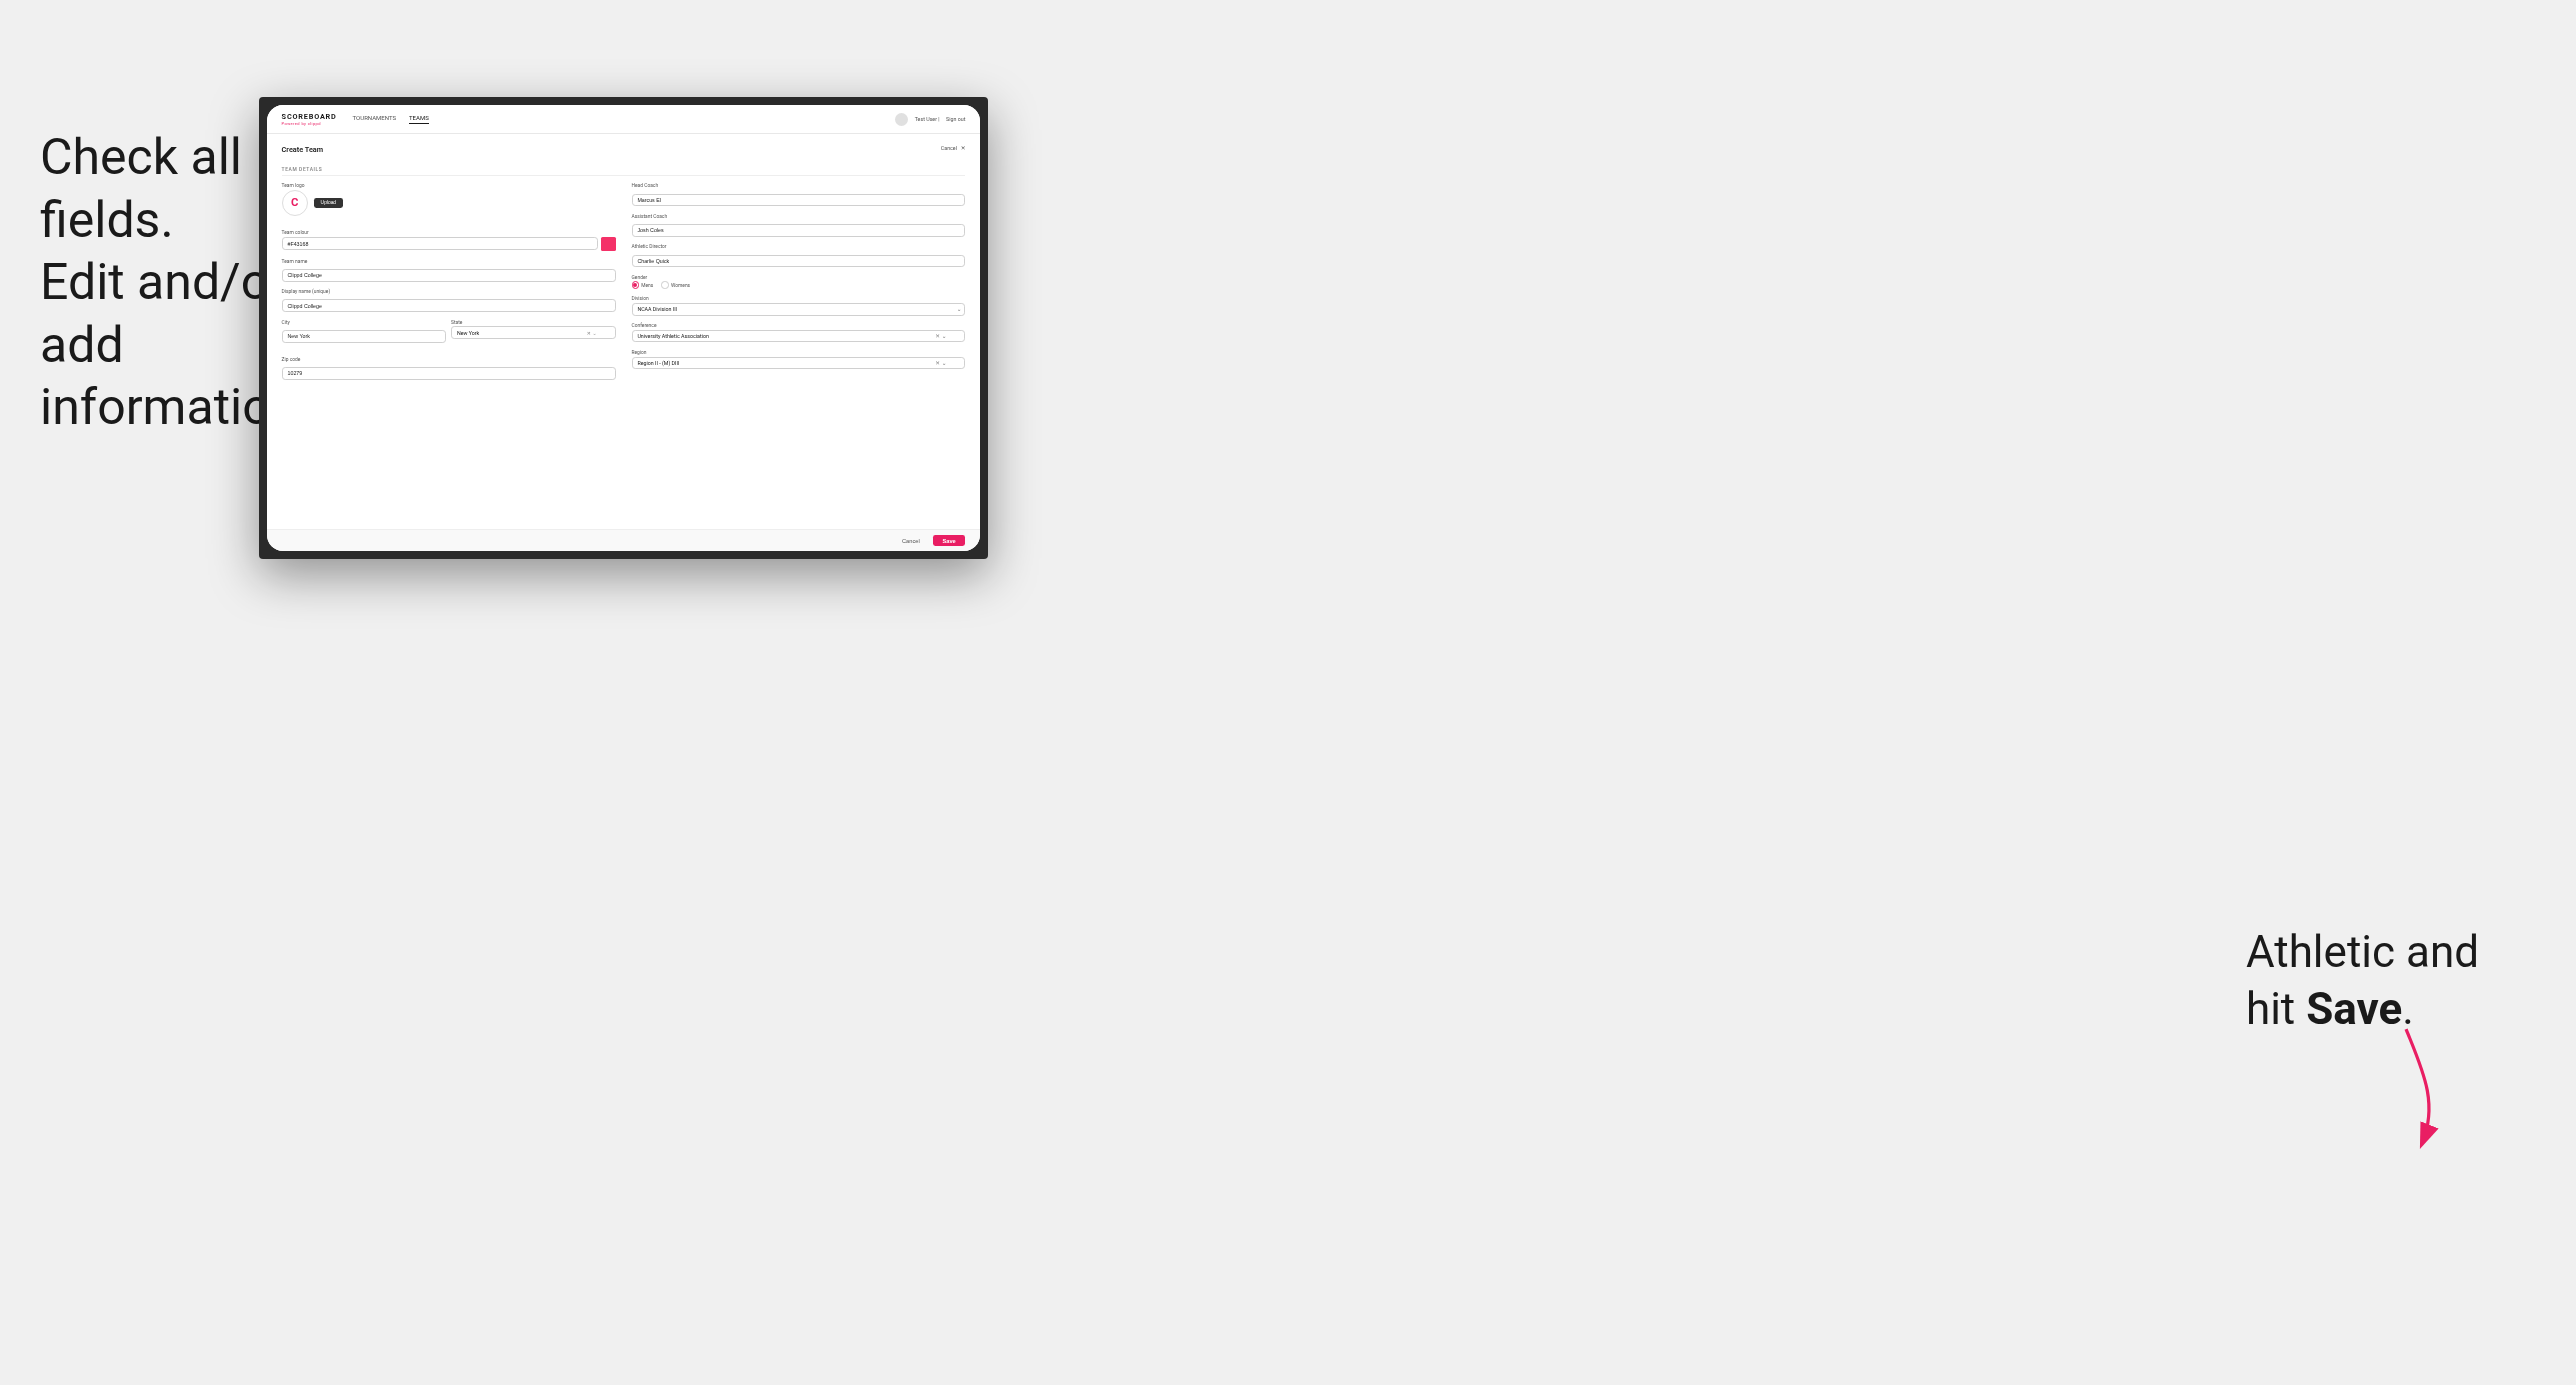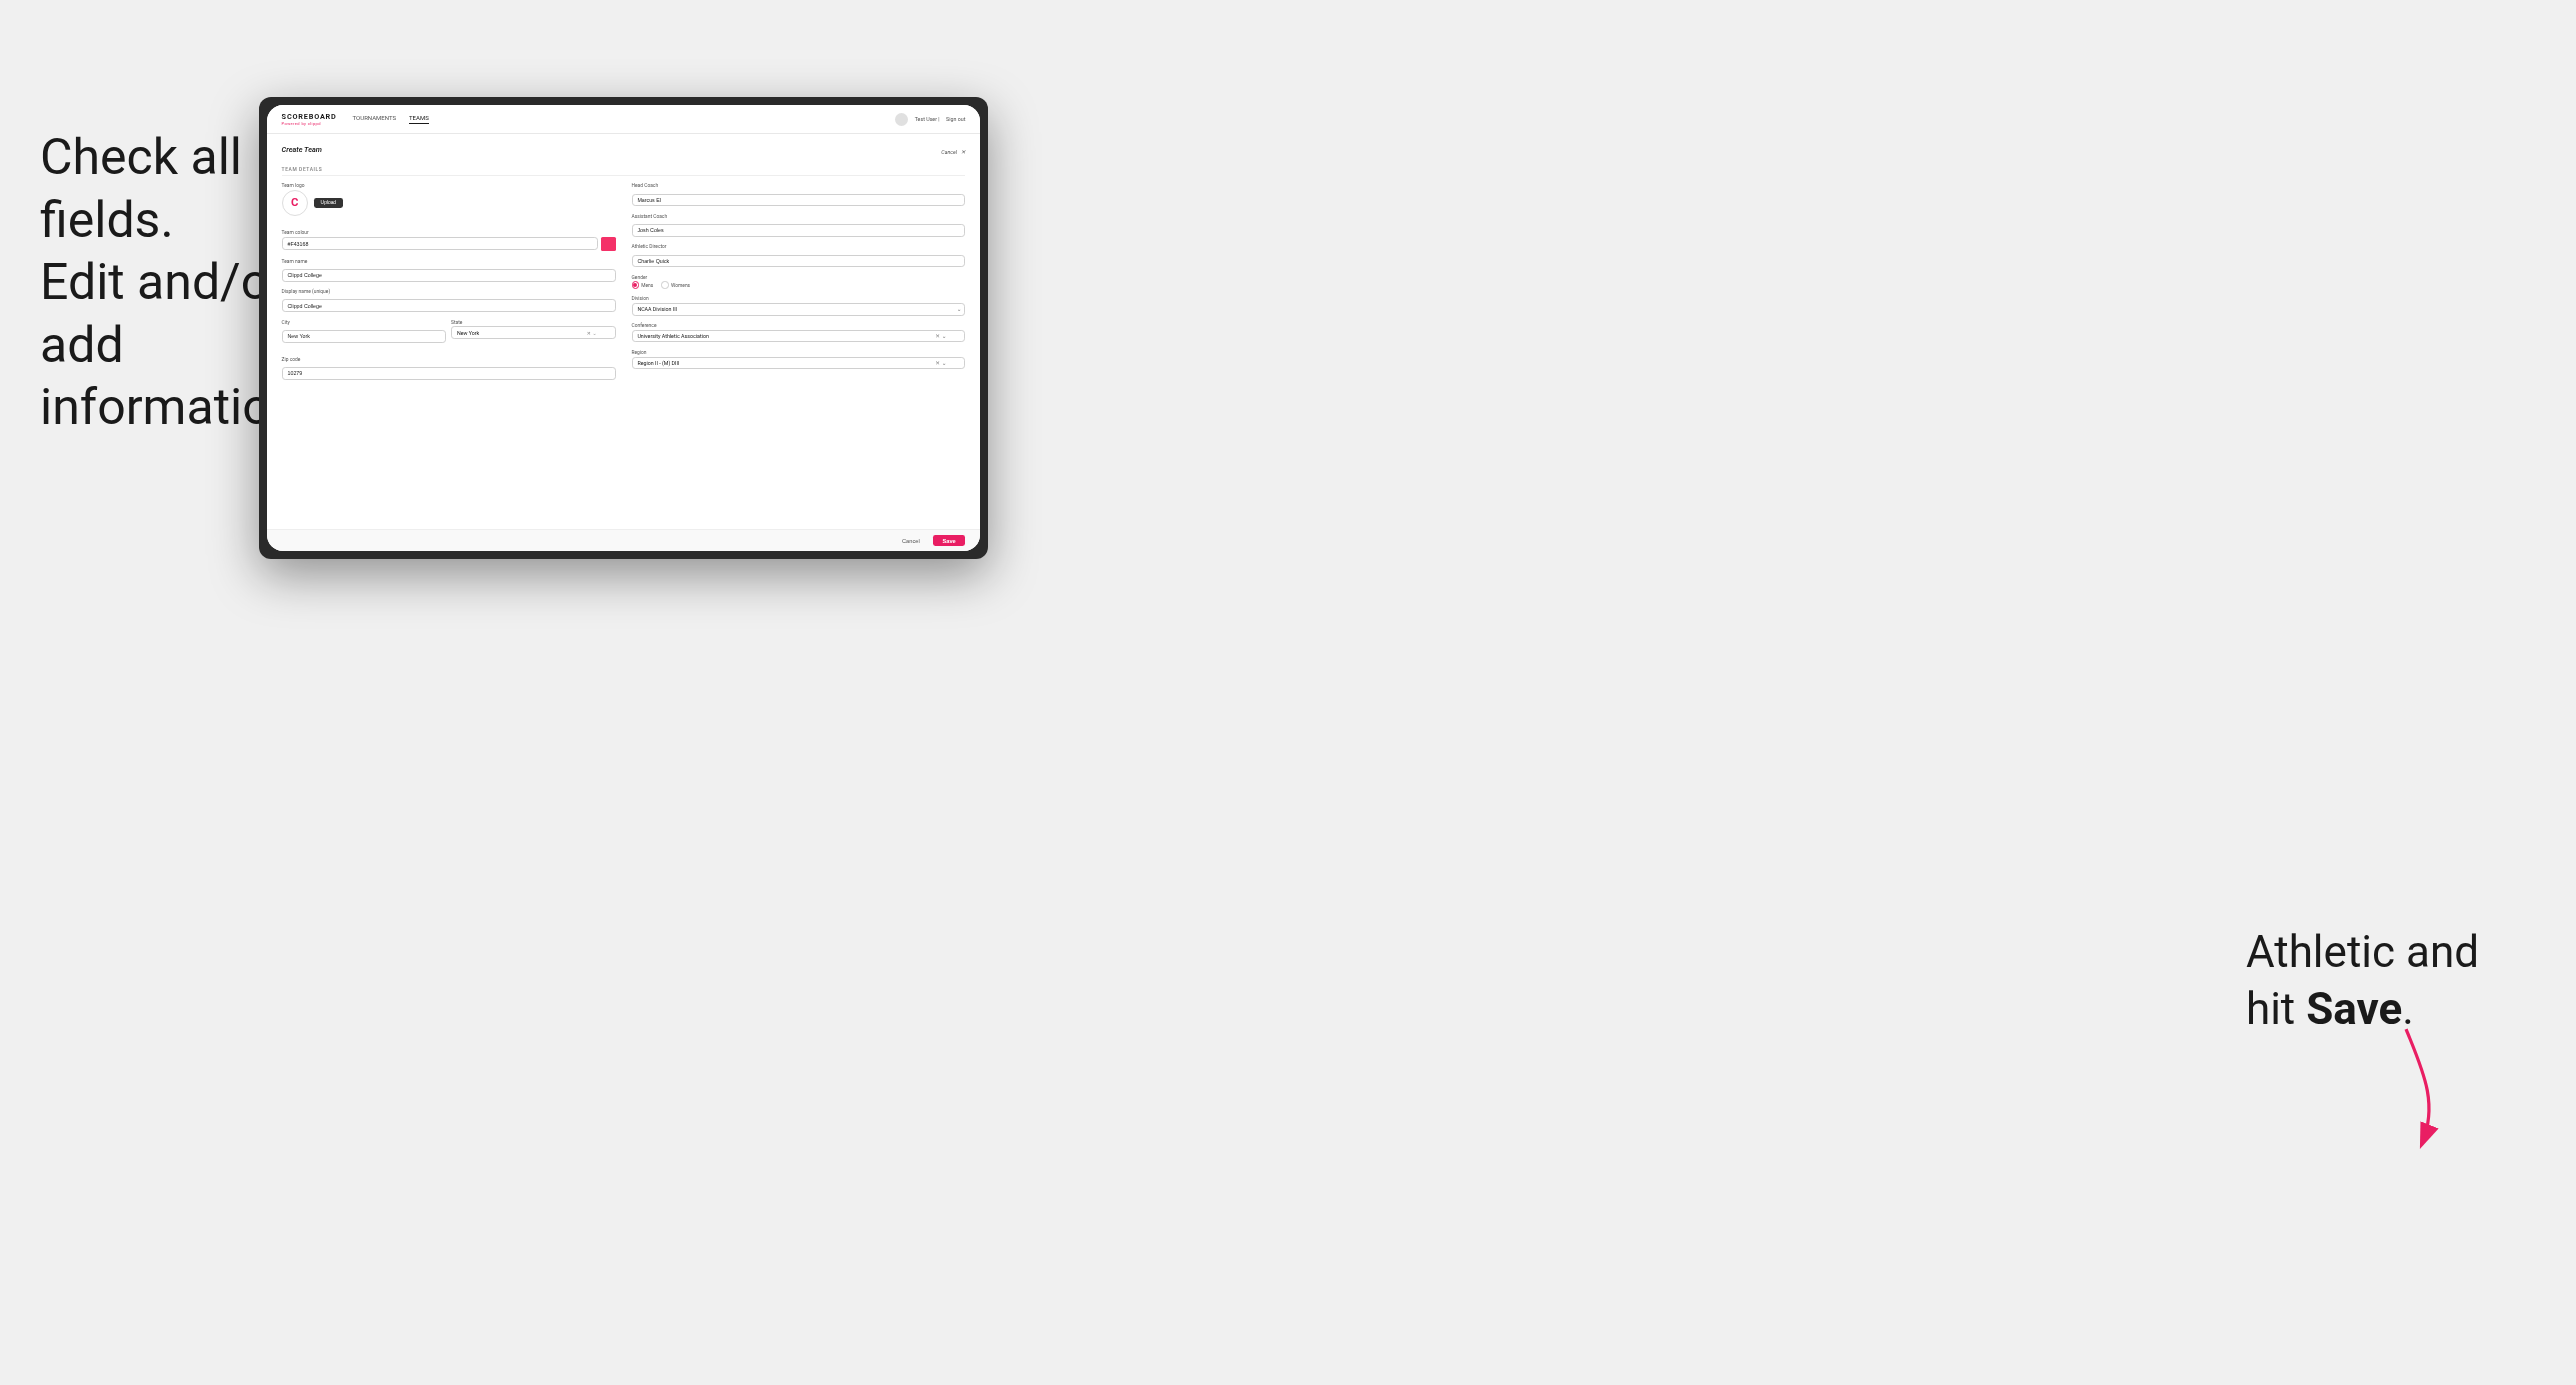--- a/index.html
+++ b/index.html
@@ -40,21 +40,21 @@
     .complete-text strong { font-weight: 700; }
 
     
     .tablet {
       position: absolute;
       left: 259px;
       top: 97px;
       width: 729px;
       height: 462px;
       background: #2a2a2a;
-      border-radius: 12px;
+      border-radius: 4px;
       box-shadow: 0 16px 49px rgba(0,0,0,0.4);
       overflow: hidden;
       display: flex;
       flex-direction: column;
     }
 
     .tablet-inner {
       margin: 8px;
       background: #f5f5f5;
       border-radius: 16px;
@@ -148,23 +148,22 @@
     .page-title {
       font-size: 7.3px;
       font-weight: 600;
       color: #1a1a1a;
       margin-bottom: 4.9px;
     }
 
     .cancel-bar {
       display: flex;
       justify-content: space-between;
-      align-items: center;
+      align-items: flex-start;
       margin-bottom: 6.5px;
-      font-style: italic;
     }
 
     .cancel-link {
       font-size: 5.3px;
       color: #555;
       cursor: pointer;
     }
 
     .section-label {
       font-size: 4.9px;

